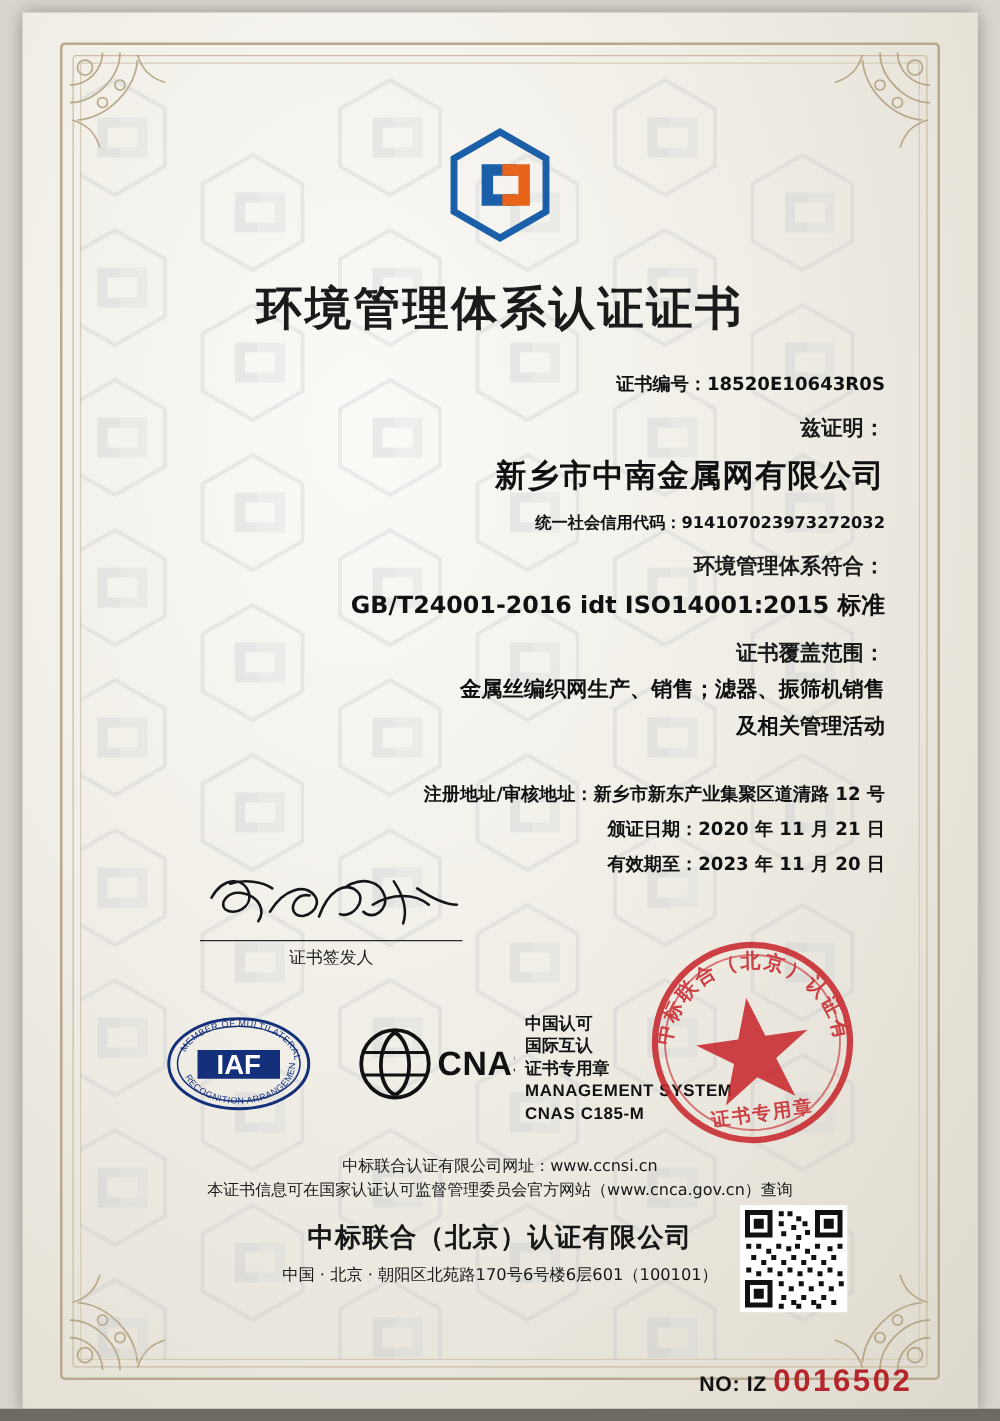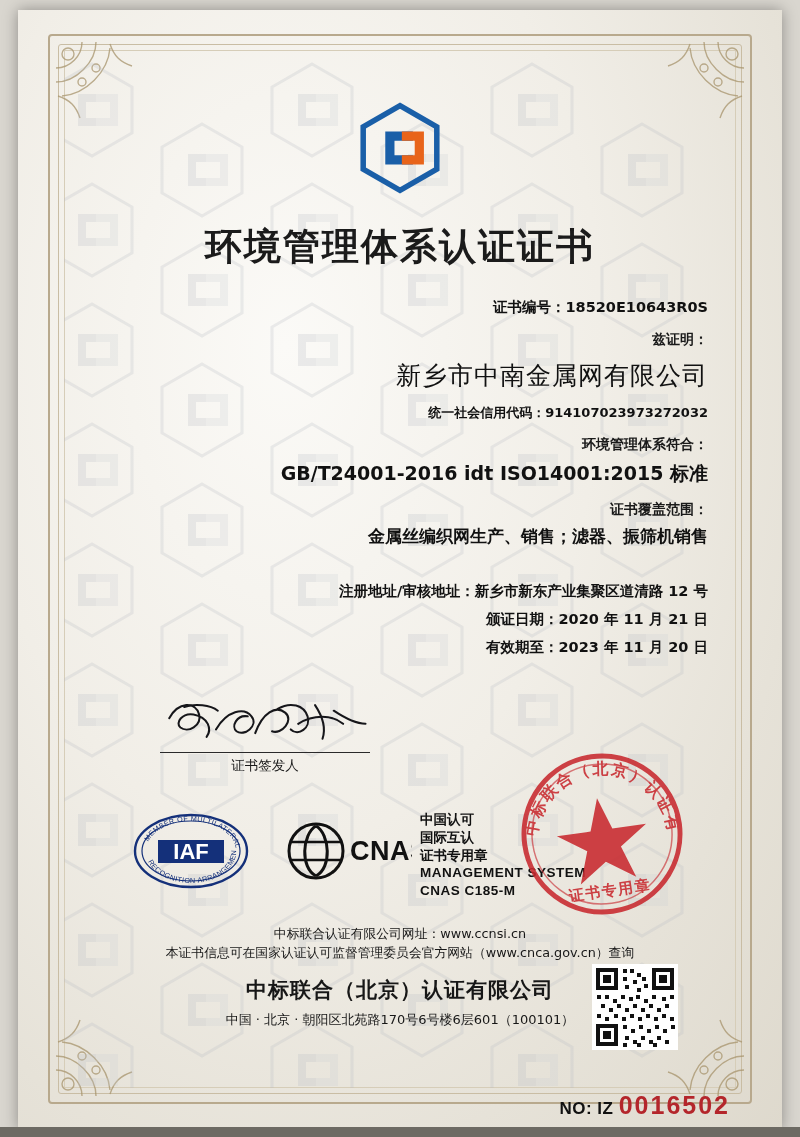--- a/index.html
+++ b/index.html
@@ -109,34 +109,34 @@
 
   .right-block {
     position: absolute;
     top: 236px;
     left: 40px;
     right: 14px;
     text-align: right;
     color: #111;
   }
   .row-label {
-    font-size: 14px;
+    font-size: 17px;
     font-weight: bold;
     color: #1a1a1a;
     margin-top: 14px;
     font-family: "DejaVu Sans", "Liberation Sans", sans-serif;
   }
   .cert-no {
     font-size: 14.5px;
     font-weight: bold;
     font-family: "DejaVu Sans", "Liberation Sans", sans-serif;
   }
   .company {
     font-size: 25px;
-    font-weight: normal;
+    font-weight: bold;
     margin-top: 10px;
     letter-spacing: 1px;
     font-family: "DejaVu Sans", "Liberation Sans", sans-serif;
   }
   .usci {
     font-size: 13px;
     font-weight: bold;
     margin-top: 12px;
     font-family: "DejaVu Sans", "Liberation Sans", sans-serif;
   }
@@ -442,20 +442,21 @@
         </div>
         <div class="row-label">兹证明：</div>
         <div class="company">新乡市中南金属网有限公司</div>
         <div class="usci">
           <span>统一社会信用代码：</span><span>914107023973272032</span>
         </div>
         <div class="row-label">环境管理体系符合：</div>
         <div class="standard">GB/T24001-2016 idt ISO14001:2015 标准</div>
         <div class="row-label">证书覆盖范围：</div>
         <div class="scope-line">金属丝编织网生产、销售；滤器、振筛机销售</div>
+        <div class="scope-line">及相关管理活动</div>
         <div class="addr">
           <span>注册地址/审核地址：</span><span>新乡市新东产业集聚区道清路 12 号</span>
         </div>
         <div class="date-line">
           <span>颁证日期：</span><span>2020 年 11 月 21 日</span>
         </div>
         <div class="date-line">
           <span>有效期至：</span><span>2023 年 11 月 20 日</span>
         </div>
       </div>

